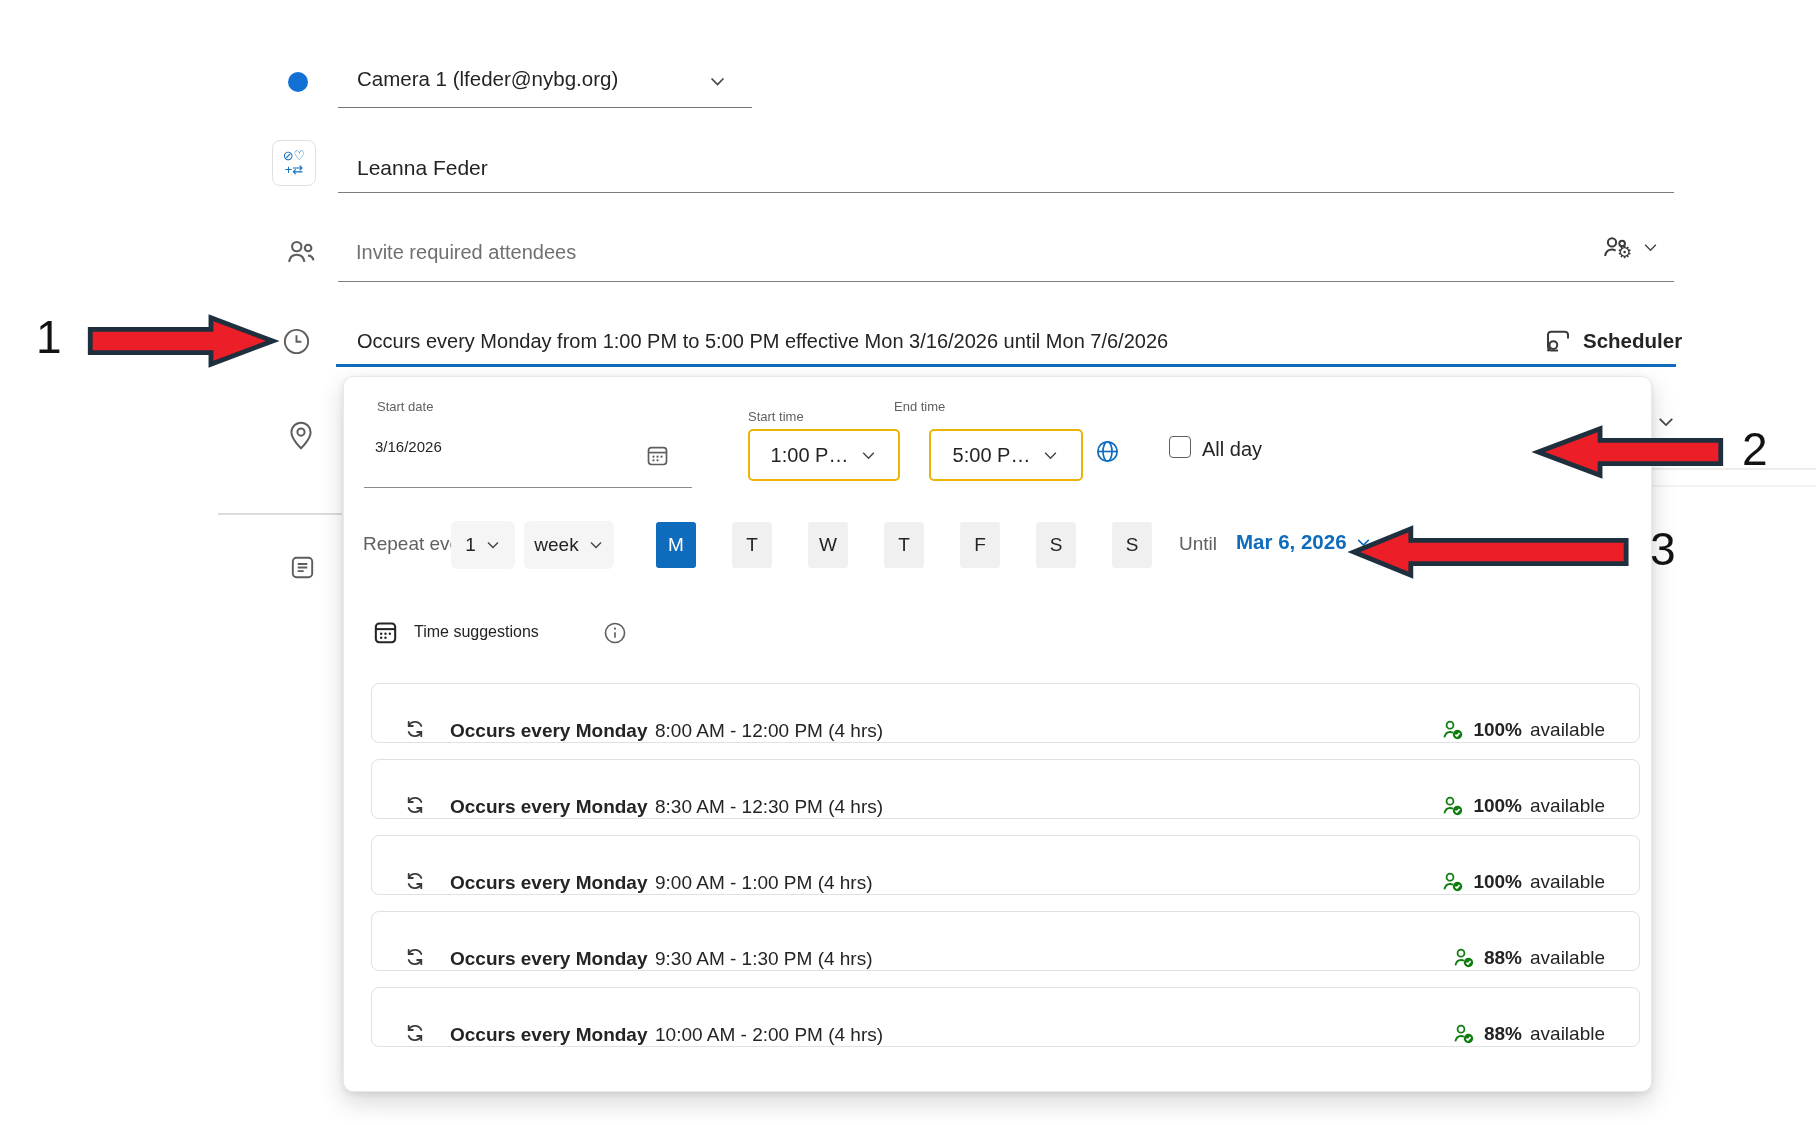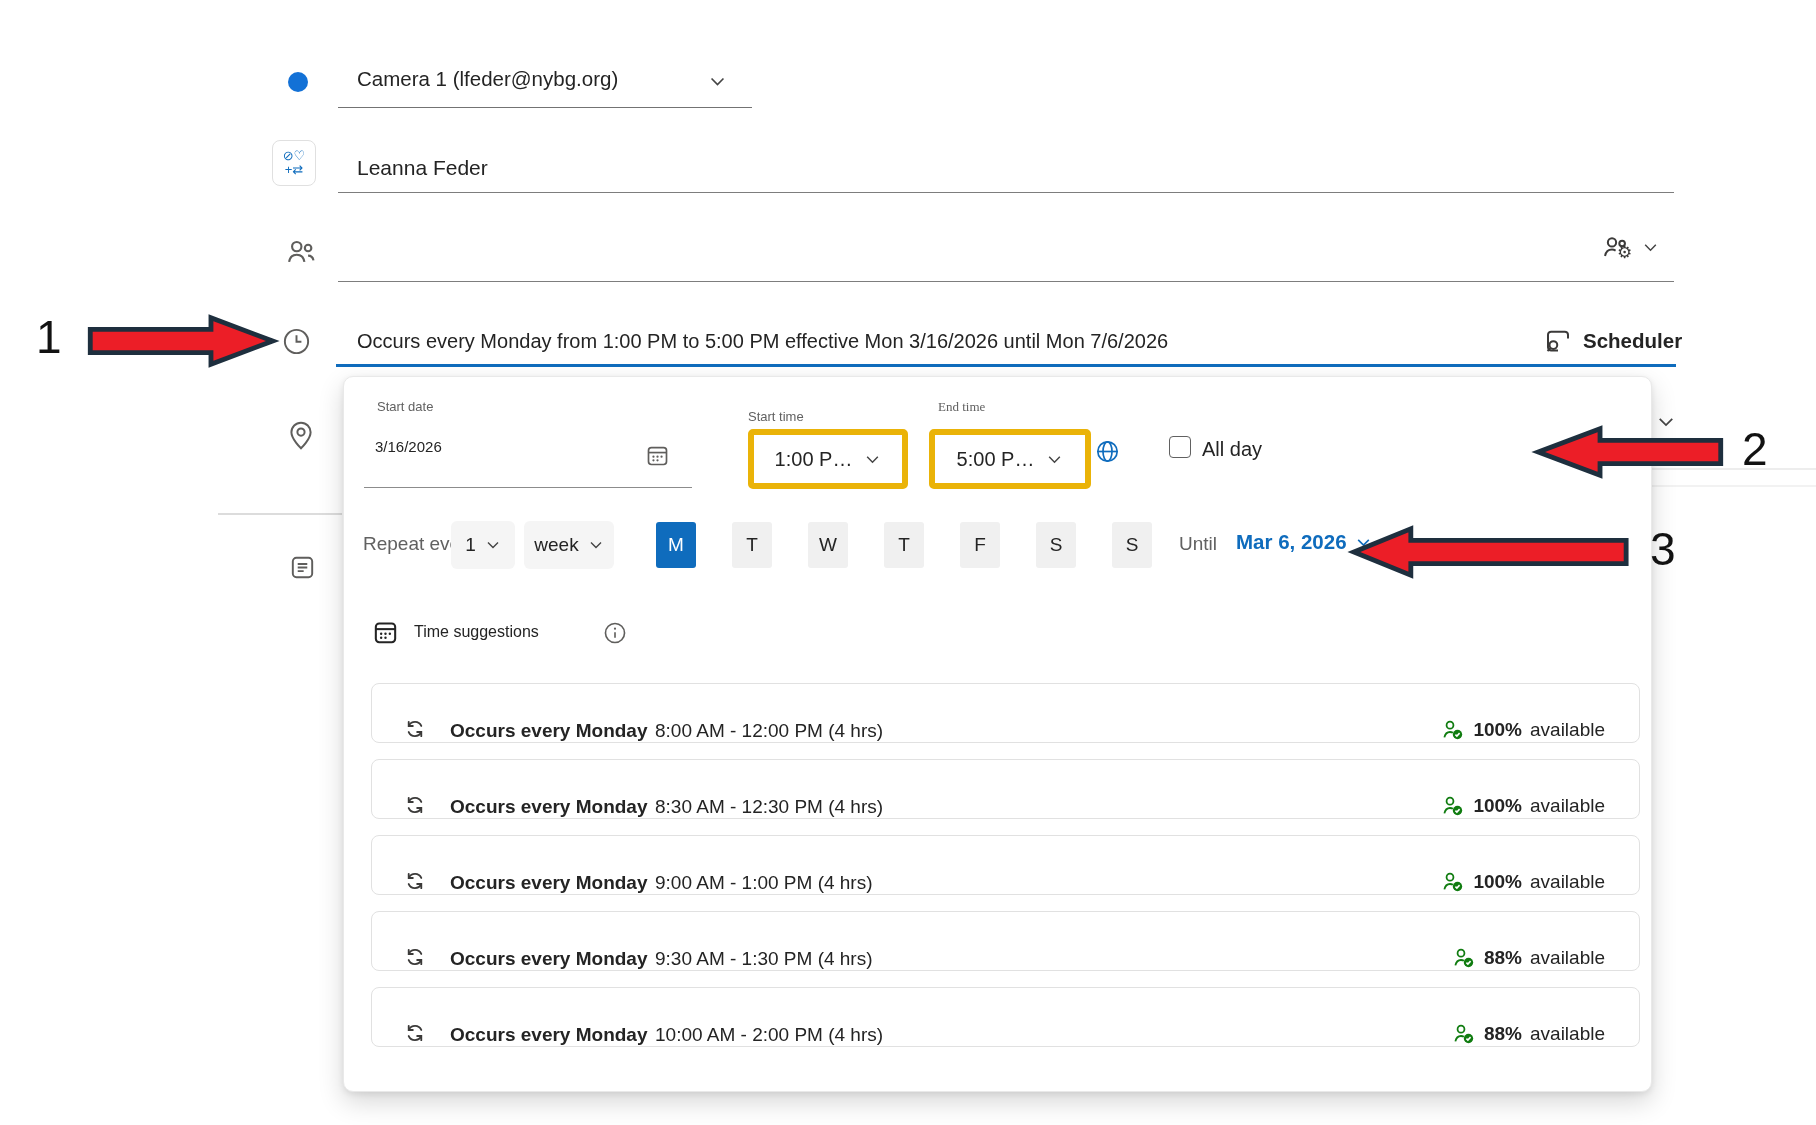--- a/index.html
+++ b/index.html
@@ -6,21 +6,21 @@
   #canvas{position:relative;width:1816px;height:1125px;background:#fff;overflow:hidden;
           font-family:"Liberation Sans", sans-serif;color:#242424;margin-top:10px;}
   .abs{position:absolute;}
   .lbl{color:#616161;font-size:13px;text-align:center;}
   .uline{background:#7d7d7d;height:1.3px;}
   .ic{display:block;}
   
   .gpill{background:#f5f5f5;border-radius:6px;display:flex;align-items:center;justify-content:center;
          gap:9px;font-size:19px;color:#242424;cursor:pointer;}
   
-  .tbox{border:6px solid #eab308;border-radius:5px;background:#fff;display:flex;align-items:center;
+  .tbox{border:2px solid #eab308;border-radius:5px;background:#fff;display:flex;align-items:center;
         justify-content:center;gap:12px;font-size:20px;color:#242424;cursor:pointer;}
   
   .day{width:40px;height:46px;display:flex;align-items:center;justify-content:center;background:#f0f0f0;
        border-radius:3px;font-size:19px;color:#242424;cursor:pointer;}
   .day.sel{background:var(--accent,#0f6cbd);color:#fff;}
   
   .recbtn{background:#f5f5f5;border:none;border-radius:6px;display:flex;align-items:center;justify-content:center;
           gap:12px;font-size:20px;font-weight:600;color:#242424;cursor:pointer;}
   
   #panel{position:absolute;left:343px;top:366px;width:1307px;height:714px;background:#fff;
@@ -60,20 +60,21 @@
   </div>
   <div class="abs" style="left:357px;top:146px;font-size:21px;">Leanna Feder</div>
   <span class="abs uline" style="left:338px;top:182px;width:1336px;"></span>
 
   <svg class="abs ic" style="left:284px;top:225px;" width="34" height="34" viewBox="0 0 24 24" fill="none" stroke="#5f5e5c" stroke-width="1.5">
     <circle cx="9" cy="8.2" r="3.3"></circle>
       <path d="M3.6 19c.6-3.3 2.9-5.1 5.4-5.1s4.8 1.8 5.4 5.1"></path>
     <circle cx="17" cy="9.2" r="2.3"></circle>
       <path d="M17 14.6c1.9 0 3.4 1.3 3.8 3.3"></path>
   </svg>
+  <input class="abs bare" style="left: 356px; top: 231px; width: 820px;" placeholder="Invite required attendees">
   <div class="abs" style="left:1600px;top:220px;width:60px;height:36px;cursor:pointer;">
     <svg class="ic" style="position:absolute;left:0;top:2px;" width="32" height="32" viewBox="0 0 24 24" fill="none" stroke="#3b3a39" stroke-width="1.5">
       <circle cx="9" cy="7.8" r="3.1"></circle>
         <path d="M3.8 18c.6-3.1 2.8-4.8 5.2-4.8 1 0 1.9.25 2.7.7"></path>
       <circle cx="16.6" cy="8.6" r="2.1"></circle>
     </svg>
     <span style="position:absolute;left:17px;top:12px;font-size:17px;color:#3b3a39;">⚙</span>
     <svg class="ic" style="position:absolute;left:42px;top:9px;" width="17" height="17" viewBox="0 0 16 16" fill="none" stroke="#444" stroke-width="1.4">
         <path d="M3 5.5l5 5 5-5"></path>
       </svg>
@@ -132,21 +133,21 @@
     <span class="abs uline" style="left:20px;top:110px;width:328px;background:#8c8c8c;"></span>
 
     <div class="abs lbl" style="left:404px;top:32px;">Start time</div>
     <div class="abs tbox" style="left:404px;top:52px;width:148px;height:48px;">
       <span>1:00 P…</span>
       <svg class="ic" width="17" height="17" viewBox="0 0 16 16" fill="none" stroke="#444" stroke-width="1.4">
           <path d="M3 5.5l5 5 5-5"></path>
         </svg>
     </div>
 
-    <div class="abs lbl" style="left:594px;top:22px;font-family:Liberation Serif, serif;">End time</div>
+    <div class="abs lbl" style="left:550px;top:22px;">End time</div>
     <div class="abs tbox" style="left:585px;top:52px;width:150px;height:48px;justify-content:center;">
       <span>5:00 P…</span>
       <svg class="ic" width="17" height="17" viewBox="0 0 16 16" fill="none" stroke="#444" stroke-width="1.4">
           <path d="M3 5.5l5 5 5-5"></path>
         </svg>
     </div>
 
     <svg class="abs ic blue" style="left:750px;top:61px;" width="27" height="27" viewBox="0 0 24 24" fill="none" stroke="currentColor" stroke-width="1.5">
       <circle cx="12" cy="12" r="8.6"></circle>
         <ellipse cx="12" cy="12" rx="4" ry="8.6"></ellipse>

